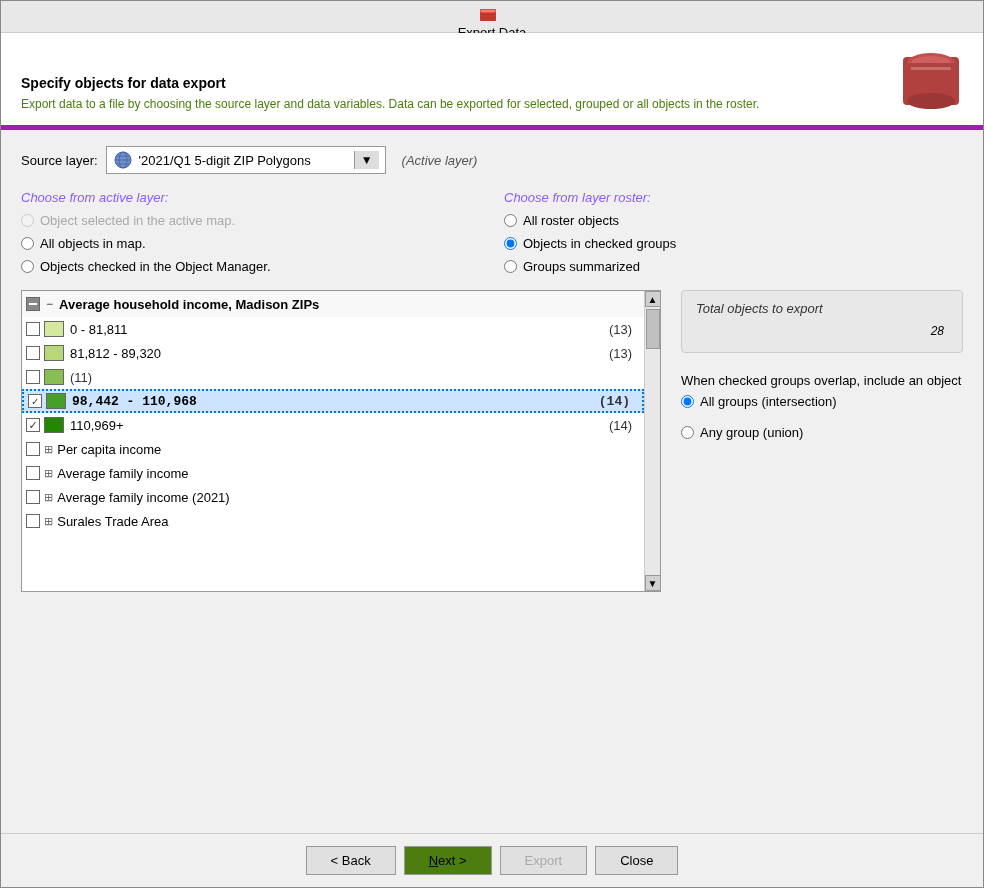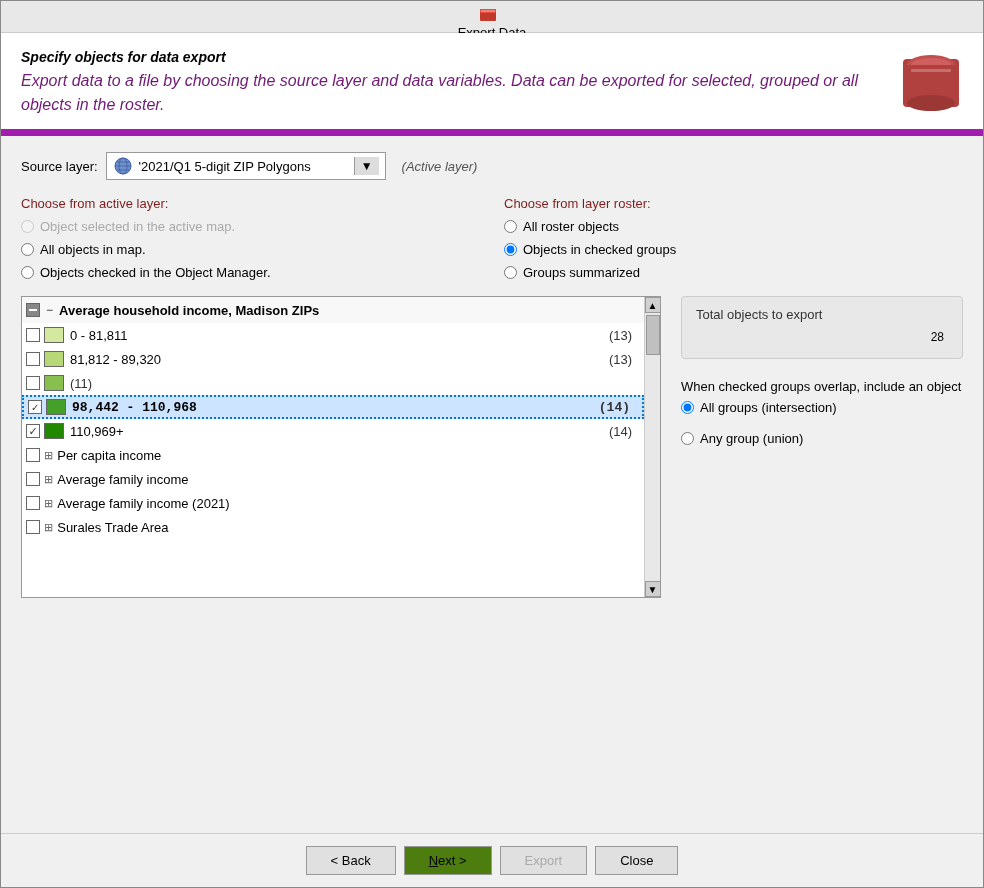--- a/index.html
+++ b/index.html
@@ -45,35 +45,34 @@
     .titlebar-close {
       background: none;
       border: none;
       font-size: 16px;
       cursor: pointer;
       padding: 2px 6px;
       color: #333;
     }
     .header-section {
       display: flex;
-      align-items: center;
+      align-items: flex-end;
       padding: 16px 20px 12px 20px;
-      border-bottom: 7px solid #a21caf;
+      border-bottom: 5px solid #a21caf;
       background: white;
-      font-style: italic;
     }
     .header-text { flex: 1; }
     .header-title {
       font-weight: bold;
       font-size: 14px;
       margin-bottom: 4px;
     }
     .header-desc {
-      font-size: 16px;
-      color: #701a75;
+      font-size: 12px;
+      color: #4d7c0f;
       line-height: 1.5;
     }
     .header-icon {
       width: 64px;
       height: 64px;
       margin-left: 16px;
       flex-shrink: 0;
     }
     .content {
       flex: 1;
@@ -118,21 +117,22 @@
     .two-col {
       display: flex;
       gap: 24px;
       margin-bottom: 16px;
     }
     .col-left { flex: 1; }
     .col-right { flex: 1; }
     .section-title {
       font-size: 13px;
       margin-bottom: 8px;
-      color: #7f1d1d;
+      color: #8b5cf6;
+      font-style: italic;
     }
     .radio-group { display: flex; flex-direction: column; gap: 8px; }
     .radio-item {
       display: flex;
       align-items: center;
       gap: 6px;
       cursor: pointer;
       font-size: 13px;
     }
     .radio-item input[type="radio"] { cursor: pointer; }
@@ -216,20 +216,21 @@
       flex: 1;
       display: flex;
       flex-direction: column;
       gap: 12px;
     }
     .total-box {
       background: #e8e8e8;
       border: 1px solid #ccc;
       padding: 10px 14px;
       border-radius: 4px;
+      font-style: italic;
     }
     .total-label { font-size: 13px; margin-bottom: 4px; color: #333; }
     .total-value {
       font-size: 12px;
       text-align: right;
       font-weight: normal;
       padding: 4px;
     }
     .overlap-section { margin-top: 8px; }
     .overlap-title { font-size: 13px; margin-bottom: 6px; }

